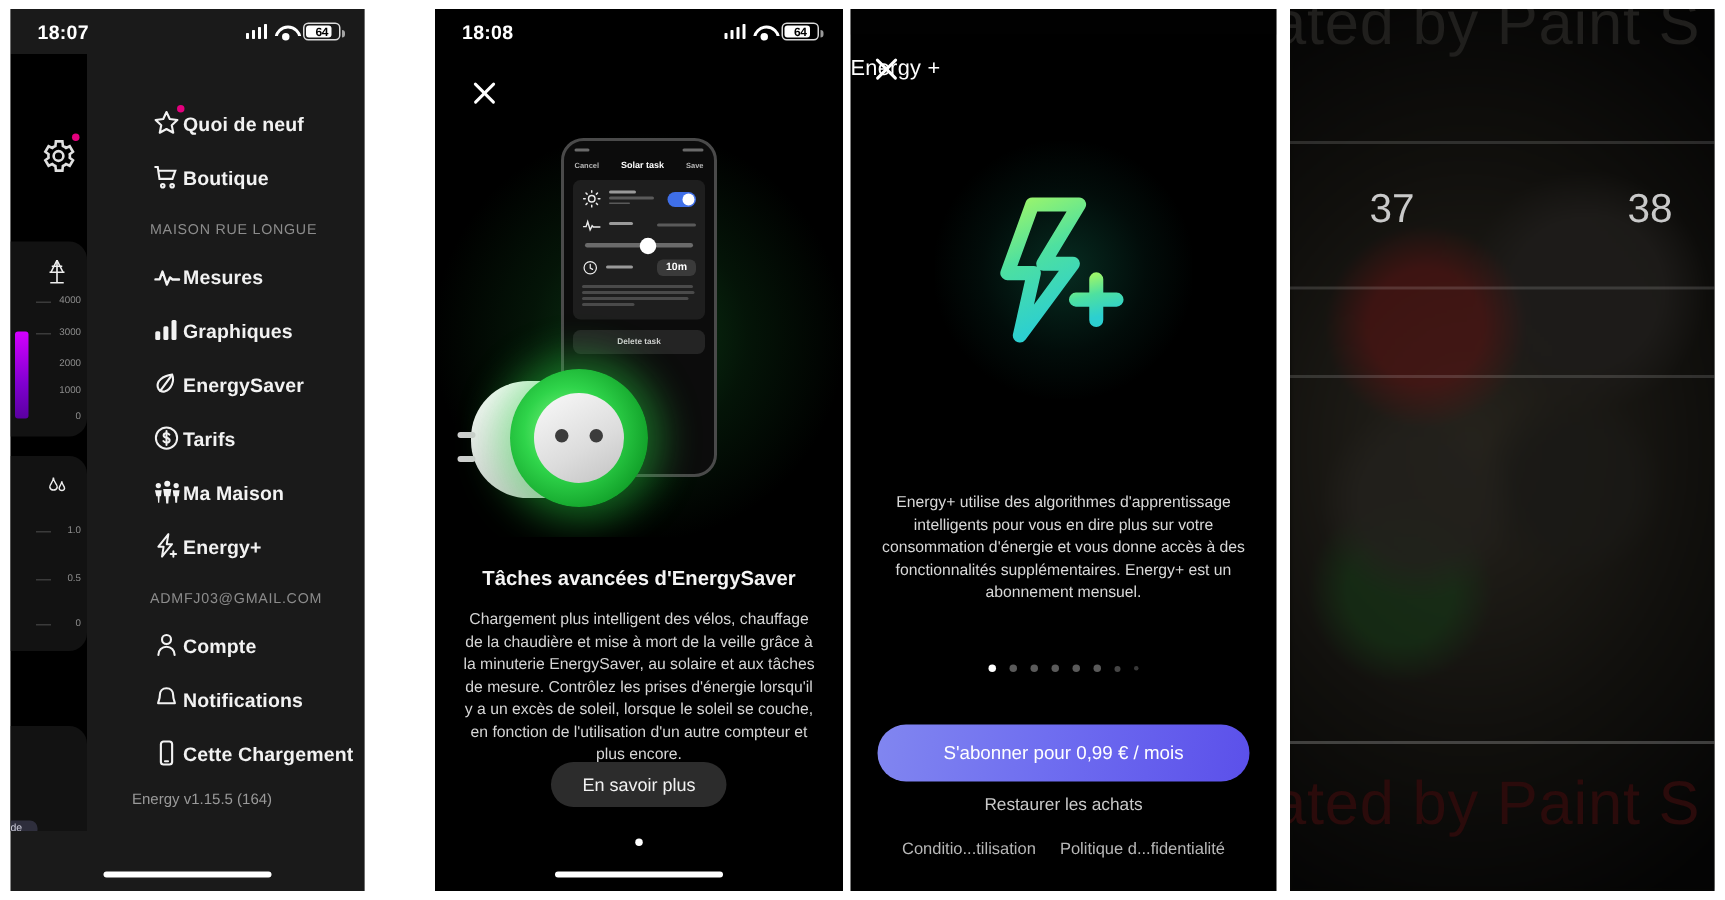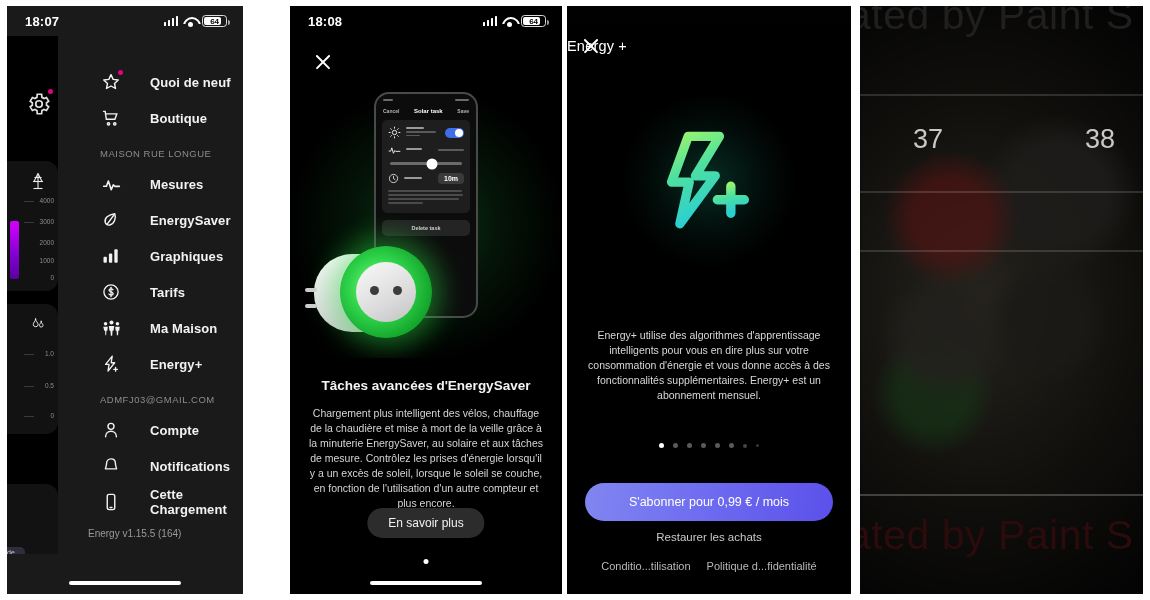--- a/index.html
+++ b/index.html
@@ -140,21 +140,21 @@
     width: 22px; height: 22px;
     display: flex; align-items: center; justify-content: center;
     position: relative; flex: 0 0 22px;
   }
   .mi-icon svg { display: block; }
   .mi-badge {
     position: absolute; right: -1px; top: -1px;
     width: 5px; height: 5px; border-radius: 50%; background: #e4007e;
   }
   .mi-label {
-    margin-left: 28px;
+    margin-left: 0;
     font-size: 13px; font-weight: bold; color: #f2f2f2;
     letter-spacing: .1px;
   }
   .menu-section {
     padding-left: 42px;
     font-size: 9.5px; color: #8c8c8c;
     letter-spacing: .5px;
     margin: 12px 0 7px 0;
   }
   .app-version {
@@ -508,37 +508,37 @@
         <span class="mi-icon">
           <svg width="21" height="21" viewBox="0 0 24 24" fill="none" stroke="#f2f2f2" stroke-width="1.8" stroke-linecap="round" stroke-linejoin="round">
             <path d="M3 14l3.2 0 2.2-6 3.3 10 2.4-5.5 1.9 1.6H21"></path>
           </svg>
         </span>
         <span class="mi-label">Mesures</span>
       </div>
 
       <div class="menu-item">
         <span class="mi-icon">
-          <svg width="20" height="20" viewBox="0 0 24 24" fill="none" stroke="#f2f2f2" stroke-width="1.7" stroke-linecap="round">
-            <path d="M16.5 4.5c2 5-.5 12-6 13.5-2.4.6-5-1-5.5-3.5C4 10 8.5 5.5 16.5 4.5z"></path>
-            <path d="M15.5 6 7 17.5"></path>
-          </svg>
-        </span>
-        <span class="mi-label">EnergySaver</span>
-      </div>
-
-      <div class="menu-item">
-        <span class="mi-icon">
           <svg width="20" height="20" viewBox="0 0 24 24" fill="#f2f2f2">
             <rect x="3" y="13" width="4" height="7" rx="1.2"></rect>
             <rect x="9.5" y="9" width="4" height="11" rx="1.2"></rect>
             <rect x="16" y="4" width="4" height="16" rx="1.2"></rect>
           </svg>
         </span>
         <span class="mi-label">Graphiques</span>
+      </div>
+
+      <div class="menu-item">
+        <span class="mi-icon">
+          <svg width="20" height="20" viewBox="0 0 24 24" fill="none" stroke="#f2f2f2" stroke-width="1.7" stroke-linecap="round">
+            <path d="M16.5 4.5c2 5-.5 12-6 13.5-2.4.6-5-1-5.5-3.5C4 10 8.5 5.5 16.5 4.5z"></path>
+            <path d="M15.5 6 7 17.5"></path>
+          </svg>
+        </span>
+        <span class="mi-label">EnergySaver</span>
       </div>
 
       <div class="menu-item">
         <span class="mi-icon">
           <svg width="20" height="20" viewBox="0 0 24 24" fill="none" stroke="#f2f2f2" stroke-width="1.6" stroke-linecap="round">
             <circle cx="12" cy="12" r="8.5"></circle>
             <path d="M14.3 9.3c-.6-.8-1.5-1.1-2.4-1.1-1.3 0-2.2.7-2.2 1.7 0 2.4 4.8 1.3 4.8 3.8 0 1.1-1 1.9-2.4 1.9-1.1 0-2.1-.4-2.6-1.2"></path>
             <path d="M12 6.4v11.2"></path>
           </svg>
         </span>

